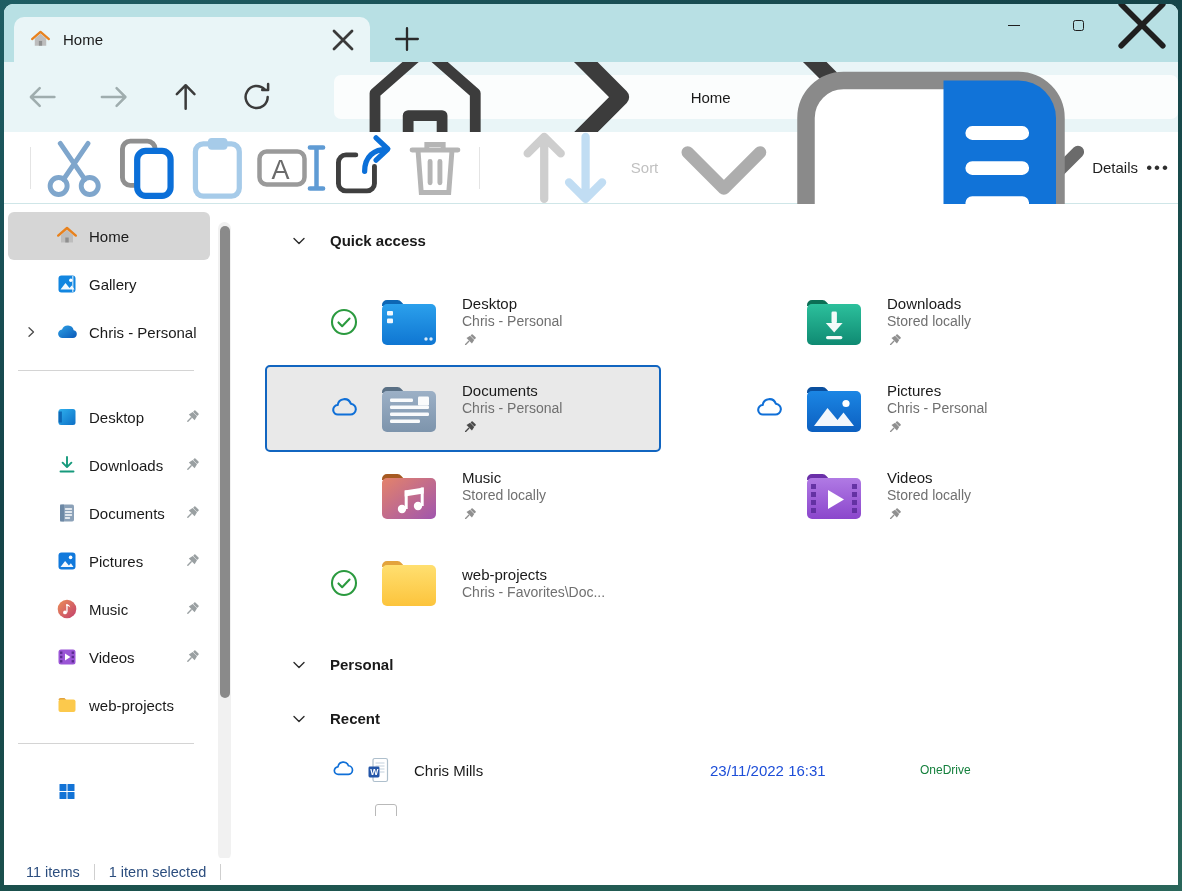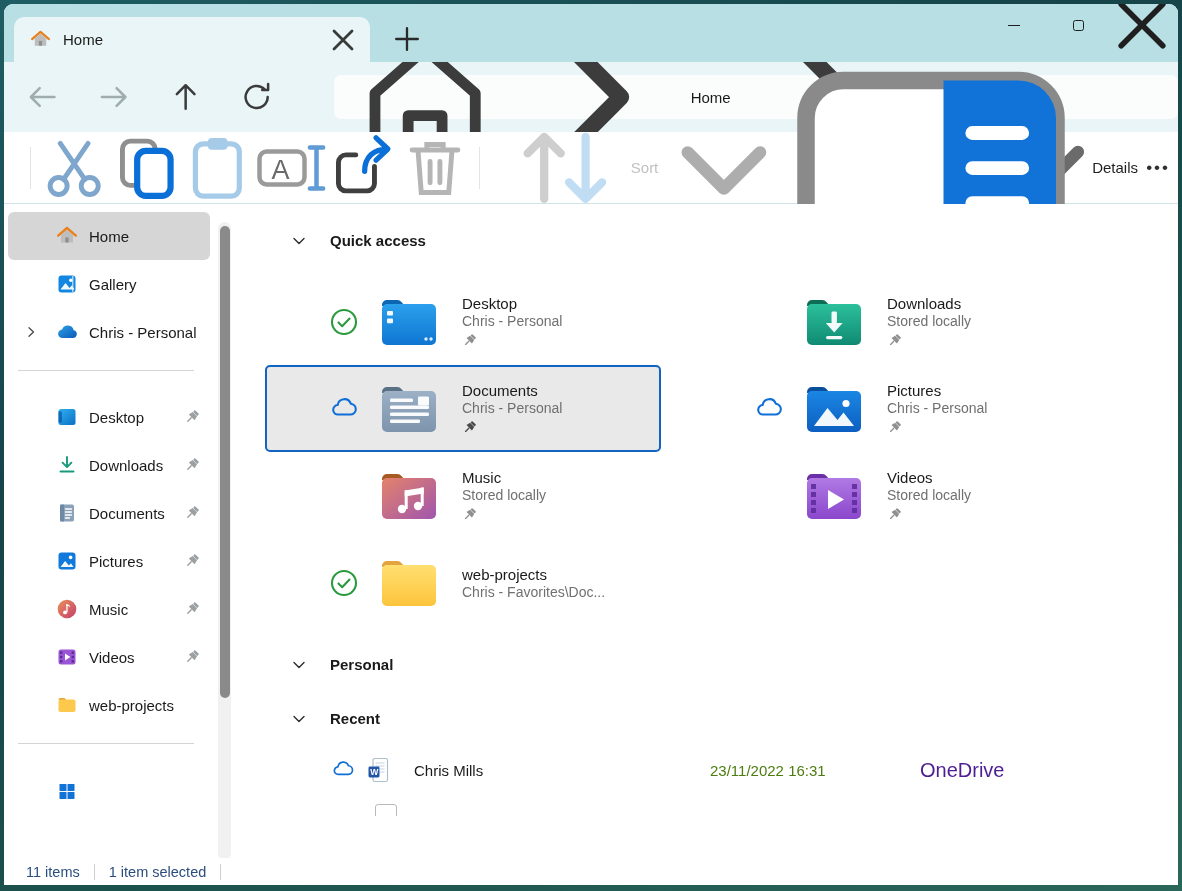--- a/index.html
+++ b/index.html
@@ -73,22 +73,22 @@
   .qa-sub{font-size:14px;color:#707070;}
   .qa-pin{width:15px;height:15px;margin-top:3px;color:#8f8f8f;display:flex;}
   .qa-item.selected .qa-pin{color:#4a4a4a;}
   .favorites-header{margin-top:30px;}
   .fav-empty{margin-top:20px;padding-left:65px;font-size:15px;color:#9b9b9b;}
   .recent-header{margin-top:34px;}
   .recent-row{margin-top:16px;height:48px;display:flex;align-items:center;padding-left:66px;}
   .rc-status{width:24px;height:24px;flex:none;display:flex;}
   .rc-doc{width:22px;height:26px;flex:none;margin-left:12px;display:flex;}
   .rc-name{margin-left:25px;width:296px;font-size:15px;color:#1a1a1a;}
-  .rc-date{width:210px;font-size:15px;color:#4d7c0f;}
-  .rc-loc{font-size:20px;color:#4c1d95;}
+  .rc-date{width:210px;font-size:15px;color:#1d4ed8;}
+  .rc-loc{font-size:12px;color:#15803d;}
   .partial-recent{margin-top:10px;padding-left:110px;height:12px;overflow:hidden;}
   .partial-doc{width:22px;height:26px;border:1.4px solid #b9b9b9;border-radius:3px;background:#fff;display:block;}
   
   .statusbar{height:27px;flex:none;background:#fff;display:flex;align-items:center;padding-left:22px;
     font-size:14.5px;color:#2b4d7e;}
   .sb-sep{width:1px;height:16px;background:#cfcfcf;margin:0 14px;}
 </style>
 </head>
 <body>
 

